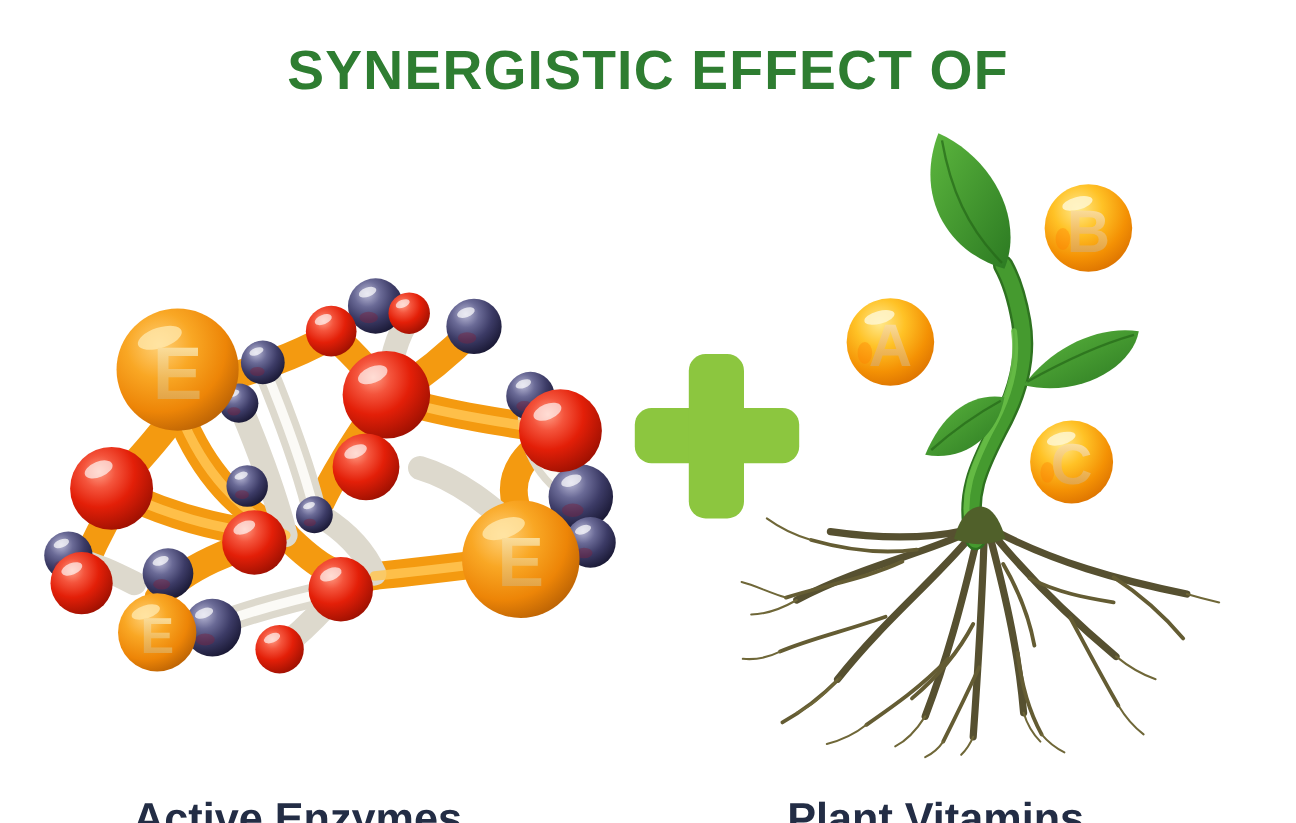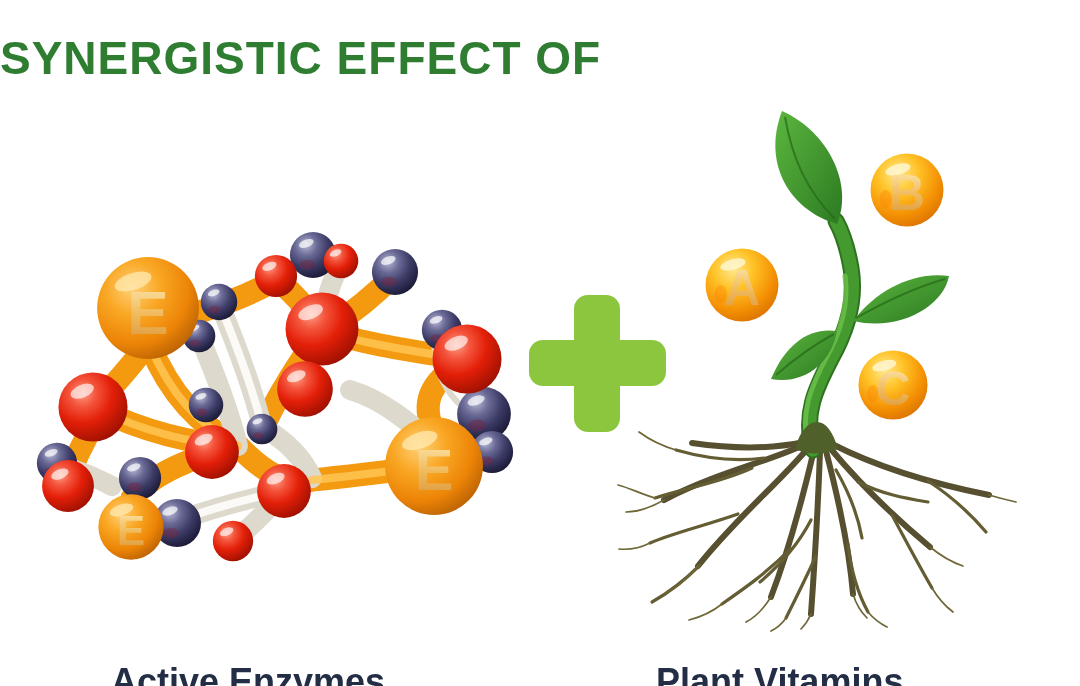--- a/index.html
+++ b/index.html
@@ -1,21 +1,21 @@
 <!DOCTYPE html>
 <html style="--title-green: #2e7d31; --plus-green: #8cc63f; --caption-navy: #232d45; --tube-orange: #f49a10; --tube-white: #ddd9cd; --enzyme-orange: #f29a1a; --molecule-red: #e8200a; --molecule-navy: #3c3b66; --vitamin-orange: #f9a808; --letter-gold: #f3c267; --stem-green: #459a2f; --leaf-green: #3b8f2d; --root-brown: #565030;"><head>
 <meta charset="utf-8">
 <style>
   html,body{margin:0;padding:0;background:#ffffff;}
   .canvas{
     position:relative;width:1080px;height:686px;background:#ffffff;
     overflow:hidden;font-family:"Liberation Sans",sans-serif;
   }
   .title{
-    position:absolute;top:31px;left:0;right:0;text-align:left;
+    position:absolute;top:31px;left:0;right:0;text-align:center;
     font-size:46px;font-weight:700;letter-spacing:1px;
     color:var(--title-green,#2e7d31);
   }
   .caption{
     position:absolute;top:661px;font-size:36px;font-weight:700;
     color:var(--caption-navy,#232d45);
   }
   .caption-left{left:0;width:496px;text-align:center;}
   .caption-right{left:656px;width:336px;text-align:left;}
   .illustration{position:absolute;left:0;top:0;}

